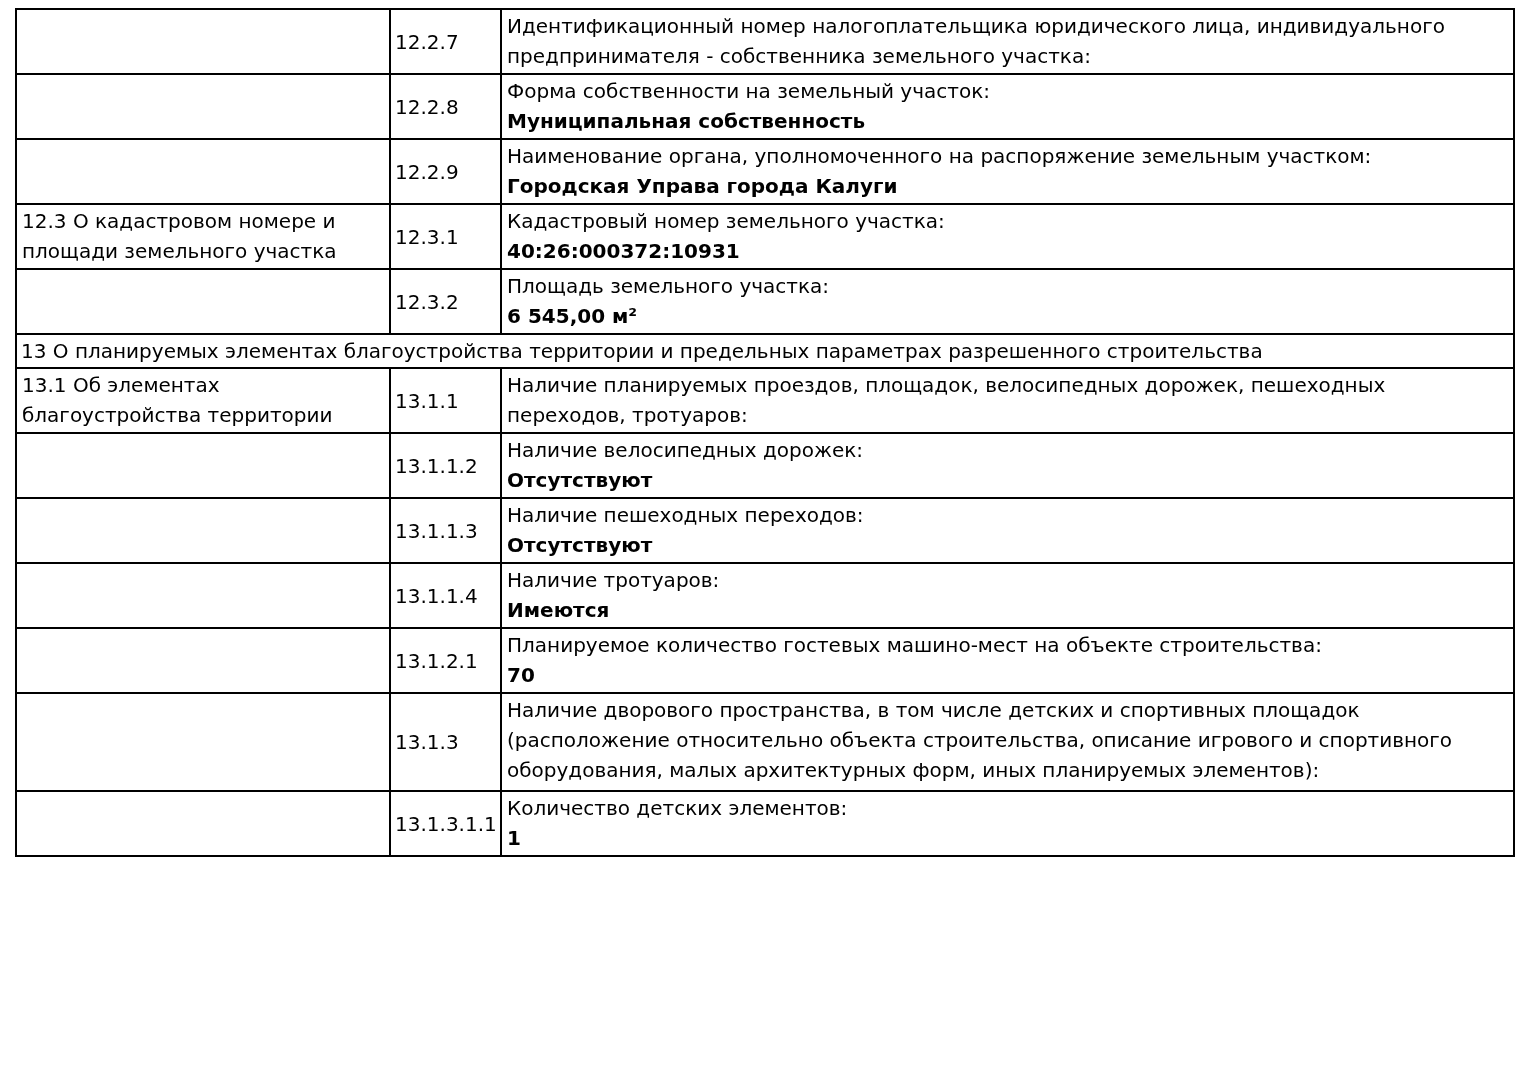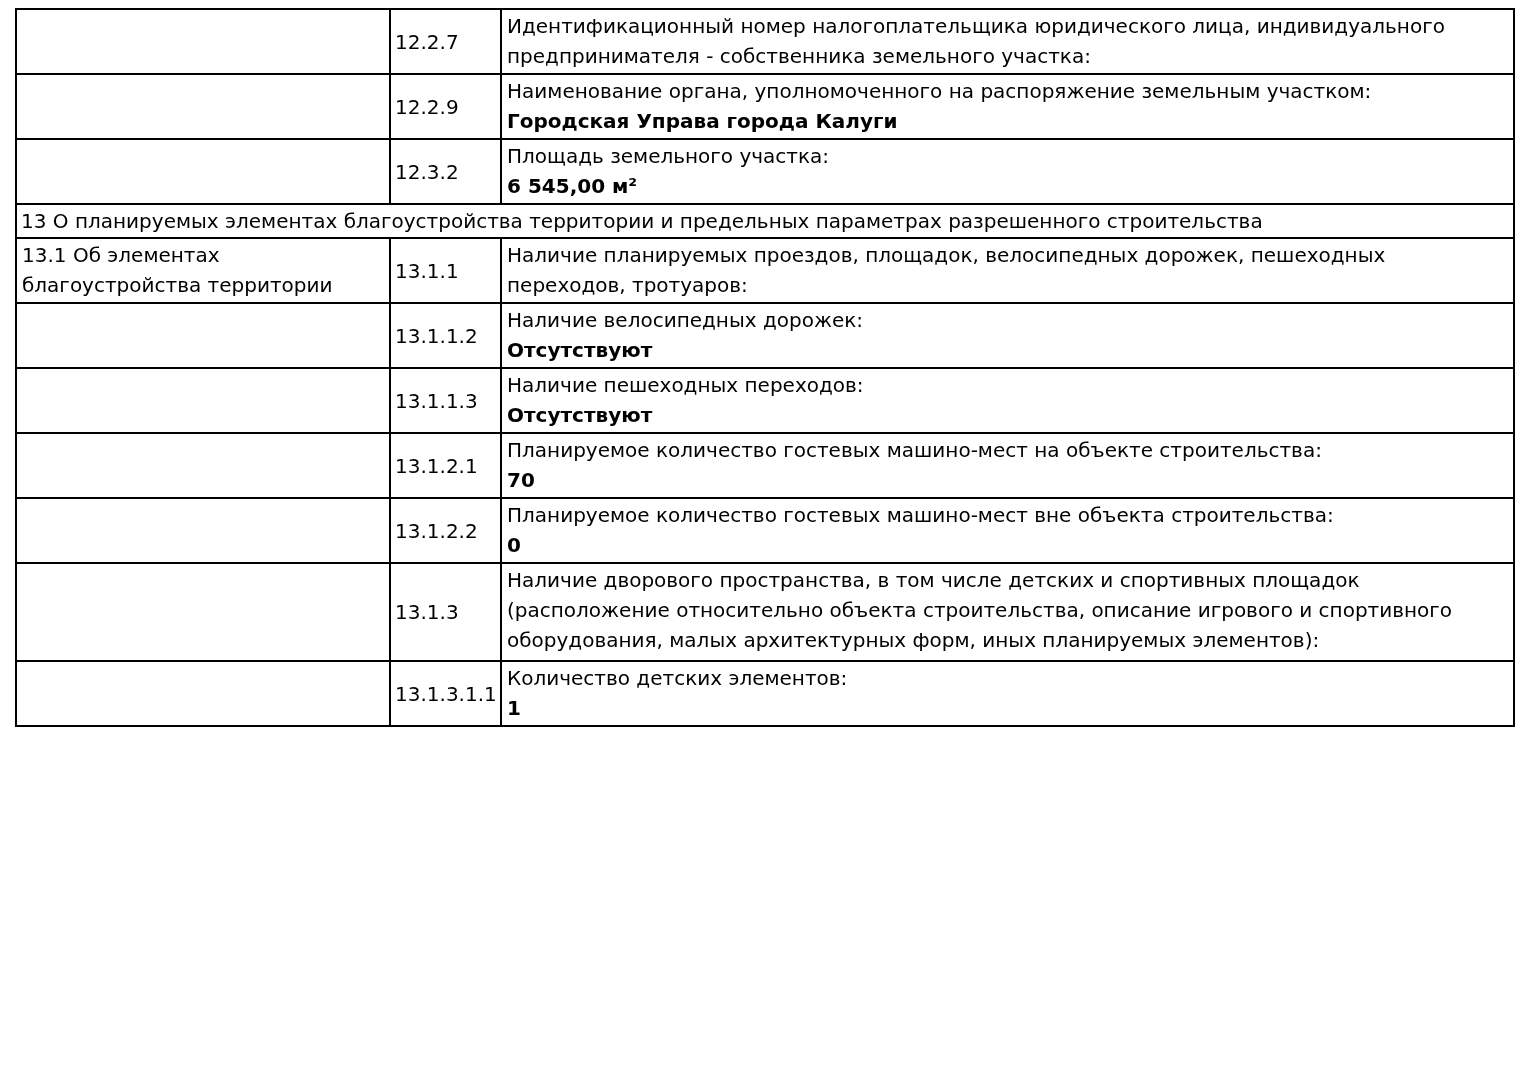--- a/index.html
+++ b/index.html
@@ -62,22 +62,33 @@
     </colgroup>
     <tbody>
       <tr class="r">
         <td class="cg"></td>
         <td class="cn">12.2.7</td>
         <td class="cc"><div class="lbl">Идентификационный номер налогоплательщика юридического лица, индивидуального
 предпринимателя - собственника земельного участка:</div></td>
       </tr>
       <tr class="r">
         <td class="cg"></td>
+        <td class="cn">12.2.8</td>
+        <td class="cc"><div class="lbl">Форма собственности на земельный участок:</div><div class="val">Муниципальная собственность</div></td>
+      </tr>
+      <tr class="r">
+        <td class="cg"></td>
         <td class="cn">12.2.9</td>
         <td class="cc"><div class="lbl">Наименование органа, уполномоченного на распоряжение земельным участком:</div><div class="val">Городская Управа города Калуги</div></td>
+      </tr>
+      <tr class="r">
+        <td class="cg">12.3 О кадастровом номере и
+площади земельного участка</td>
+        <td class="cn">12.3.1</td>
+        <td class="cc"><div class="lbl">Кадастровый номер земельного участка:</div><div class="val">40:26:000372:10931</div></td>
       </tr>
       <tr class="r">
         <td class="cg"></td>
         <td class="cn">12.3.2</td>
         <td class="cc"><div class="lbl">Площадь земельного участка:</div><div class="val">6 545,00 м²</div></td>
       </tr>
       <tr class="r section">
         <td class="cs" colspan="3">13 О планируемых элементах благоустройства территории и предельных параметрах разрешенного строительства</td>
       </tr>
       <tr class="r">
@@ -92,27 +103,27 @@
         <td class="cn">13.1.1.2</td>
         <td class="cc"><div class="lbl">Наличие велосипедных дорожек:</div><div class="val">Отсутствуют</div></td>
       </tr>
       <tr class="r">
         <td class="cg"></td>
         <td class="cn">13.1.1.3</td>
         <td class="cc"><div class="lbl">Наличие пешеходных переходов:</div><div class="val">Отсутствуют</div></td>
       </tr>
       <tr class="r">
         <td class="cg"></td>
-        <td class="cn">13.1.2.1</td>
-        <td class="cc"><div class="lbl">Планируемое количество гостевых машино-мест на объекте строительства:</div><div class="val">70</div></td>
+        <td class="cn">13.1.1.4</td>
+        <td class="cc"><div class="lbl">Наличие тротуаров:</div><div class="val">Имеются</div></td>
       </tr>
       <tr class="r">
         <td class="cg"></td>
-        <td class="cn">13.1.2.2</td>
-        <td class="cc"><div class="lbl">Планируемое количество гостевых машино-мест вне объекта строительства:</div><div class="val">0</div></td>
+        <td class="cn">13.1.2.1</td>
+        <td class="cc"><div class="lbl">Планируемое количество гостевых машино-мест на объекте строительства:</div><div class="val">70</div></td>
       </tr>
       <tr class="r tall">
         <td class="cg"></td>
         <td class="cn">13.1.3</td>
         <td class="cc"><div class="lbl">Наличие дворового пространства, в том числе детских и спортивных площадок
 (расположение относительно объекта строительства, описание игрового и спортивного
 оборудования, малых архитектурных форм, иных планируемых элементов):</div></td>
       </tr>
       <tr class="r">
         <td class="cg"></td>

